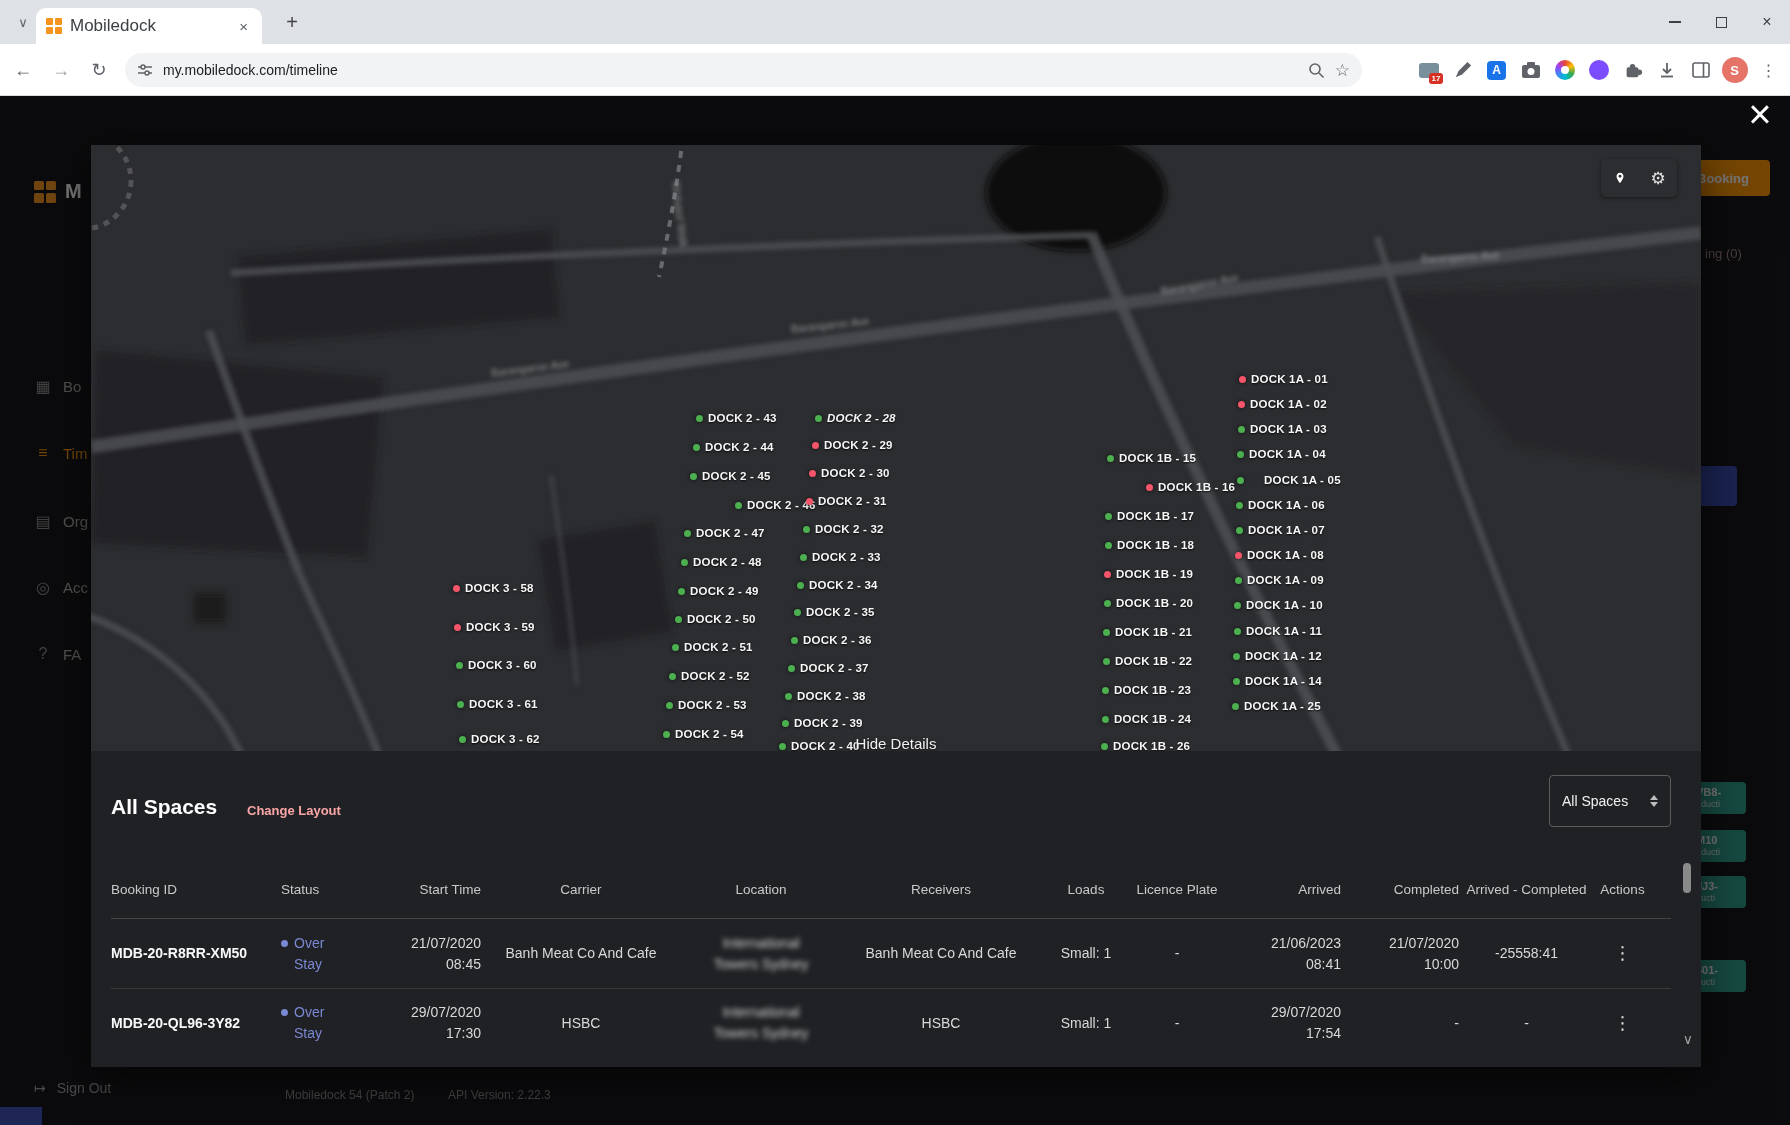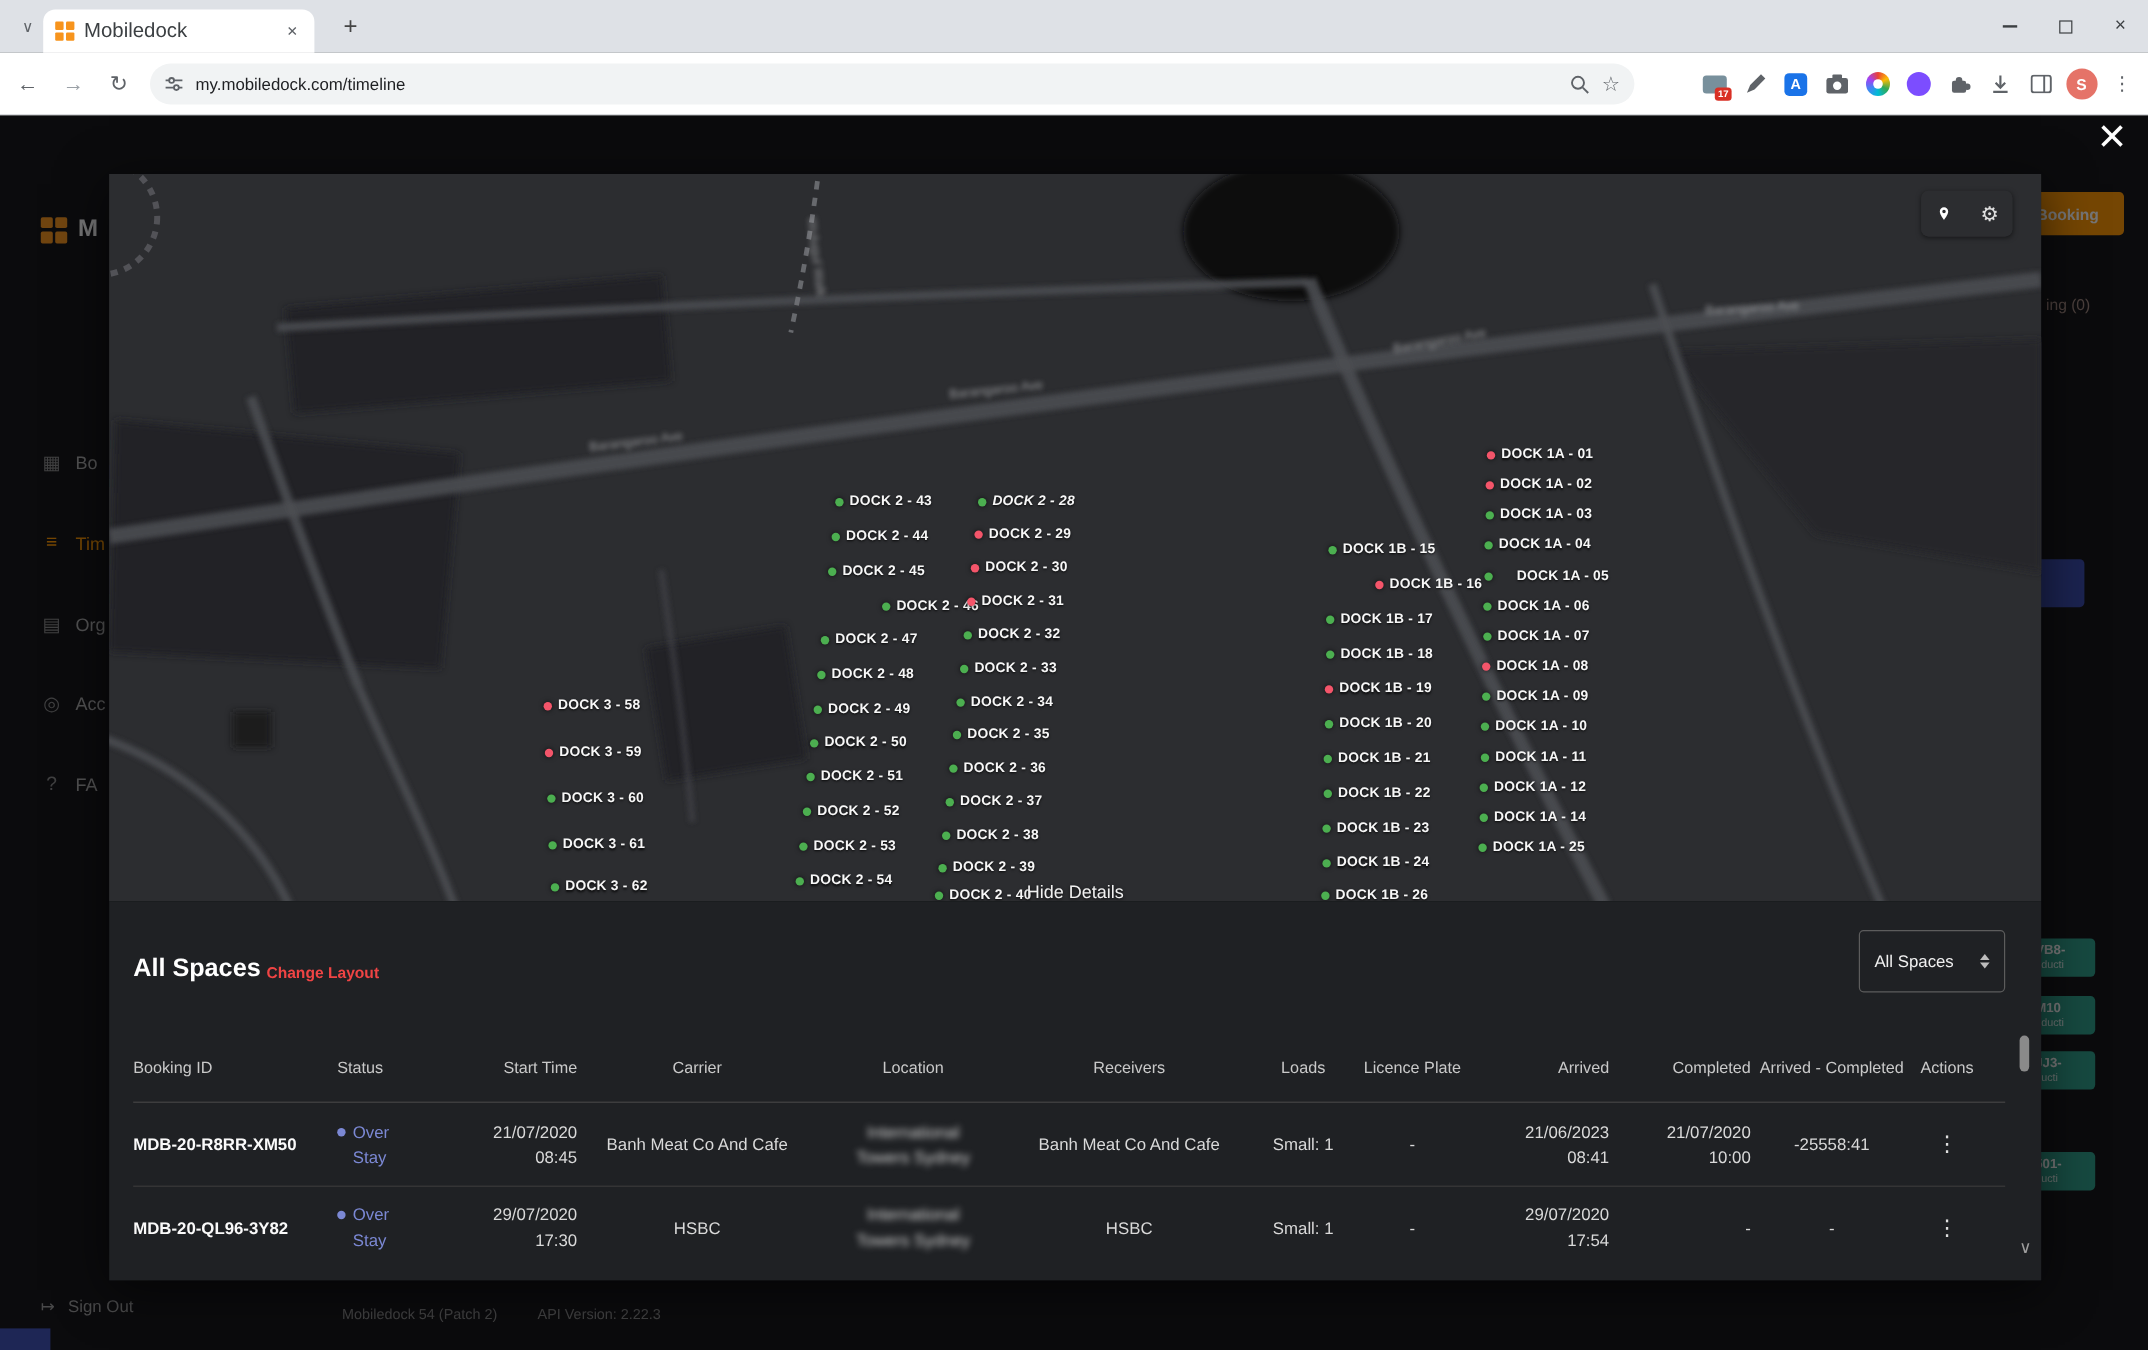--- a/index.html
+++ b/index.html
@@ -70,21 +70,21 @@
   .dot.green { background:#4caf50; }
   .dot.red { background:#f4556a; }
   .marker .mlabel { font-size:11.5px; font-weight:bold; color:#f7f7f7; text-shadow:0 1px 2px rgba(0,0,0,.9); letter-spacing:.2px; }
   .map-control { position:absolute; right:24px; top:14px; width:76px; height:38px; background:rgba(44,45,48,.95); border-radius:6px; display:flex; box-shadow:0 1px 4px rgba(0,0,0,.5); }
   .map-control button { flex:1; background:none; border:none; color:#e0e0e0; display:flex; align-items:center; justify-content:center; font-size:17px; cursor:pointer; }
   .hide-details { position:absolute; left:50%; top:590px; transform:translateX(-50%); color:#f0f0f0; font-size:15px; cursor:pointer; text-shadow:0 1px 3px rgba(0,0,0,.8); }
 
   
   .panel { position:absolute; left:0; top:606px; width:1610px; height:316px; background:#1f2124; }
   .panel-title { position:absolute; left:20px; top:44px; color:#fff; font-size:21px; font-weight:bold; }
-  .change-layout { position:absolute; left:131px; top:52px; color:#ef4444; font-size:13px; font-weight:bold; cursor:pointer; background:none; border:none; }
+  .change-layout { position:absolute; left:156px; top:52px; color:#fca5a5; font-size:13px; font-weight:bold; cursor:pointer; background:none; border:none; }
   .spaces-select { position:absolute; right:30px; top:24px; width:122px; height:52px; border:1px solid #5c5c5c; border-radius:4px; display:flex; align-items:center; justify-content:space-between; padding:0 12px; color:#f0f0f0; font-size:14px; cursor:pointer; background:transparent; }
   .sortglyph { display:flex; flex-direction:column; gap:2px; }
   .tri { width:0; height:0; border-left:4px solid transparent; border-right:4px solid transparent; }
   .tri.up { border-bottom:5px solid #bdbdbd; }
   .tri.down { border-top:5px solid #bdbdbd; }
   .grid12 { display:grid; grid-template-columns:170px 88px 112px 200px 160px 200px 90px 92px 118px 118px 135px 57px; align-items:center; }
   .thead { position:absolute; left:20px; right:30px; top:112px; height:56px; border-bottom:1px solid #454545; }
   .hcell { color:#c9c9c9; font-size:13.5px; line-height:1.35; }
   .tbody { position:absolute; left:20px; right:30px; top:168px; }
   .trow { height:69px; }

